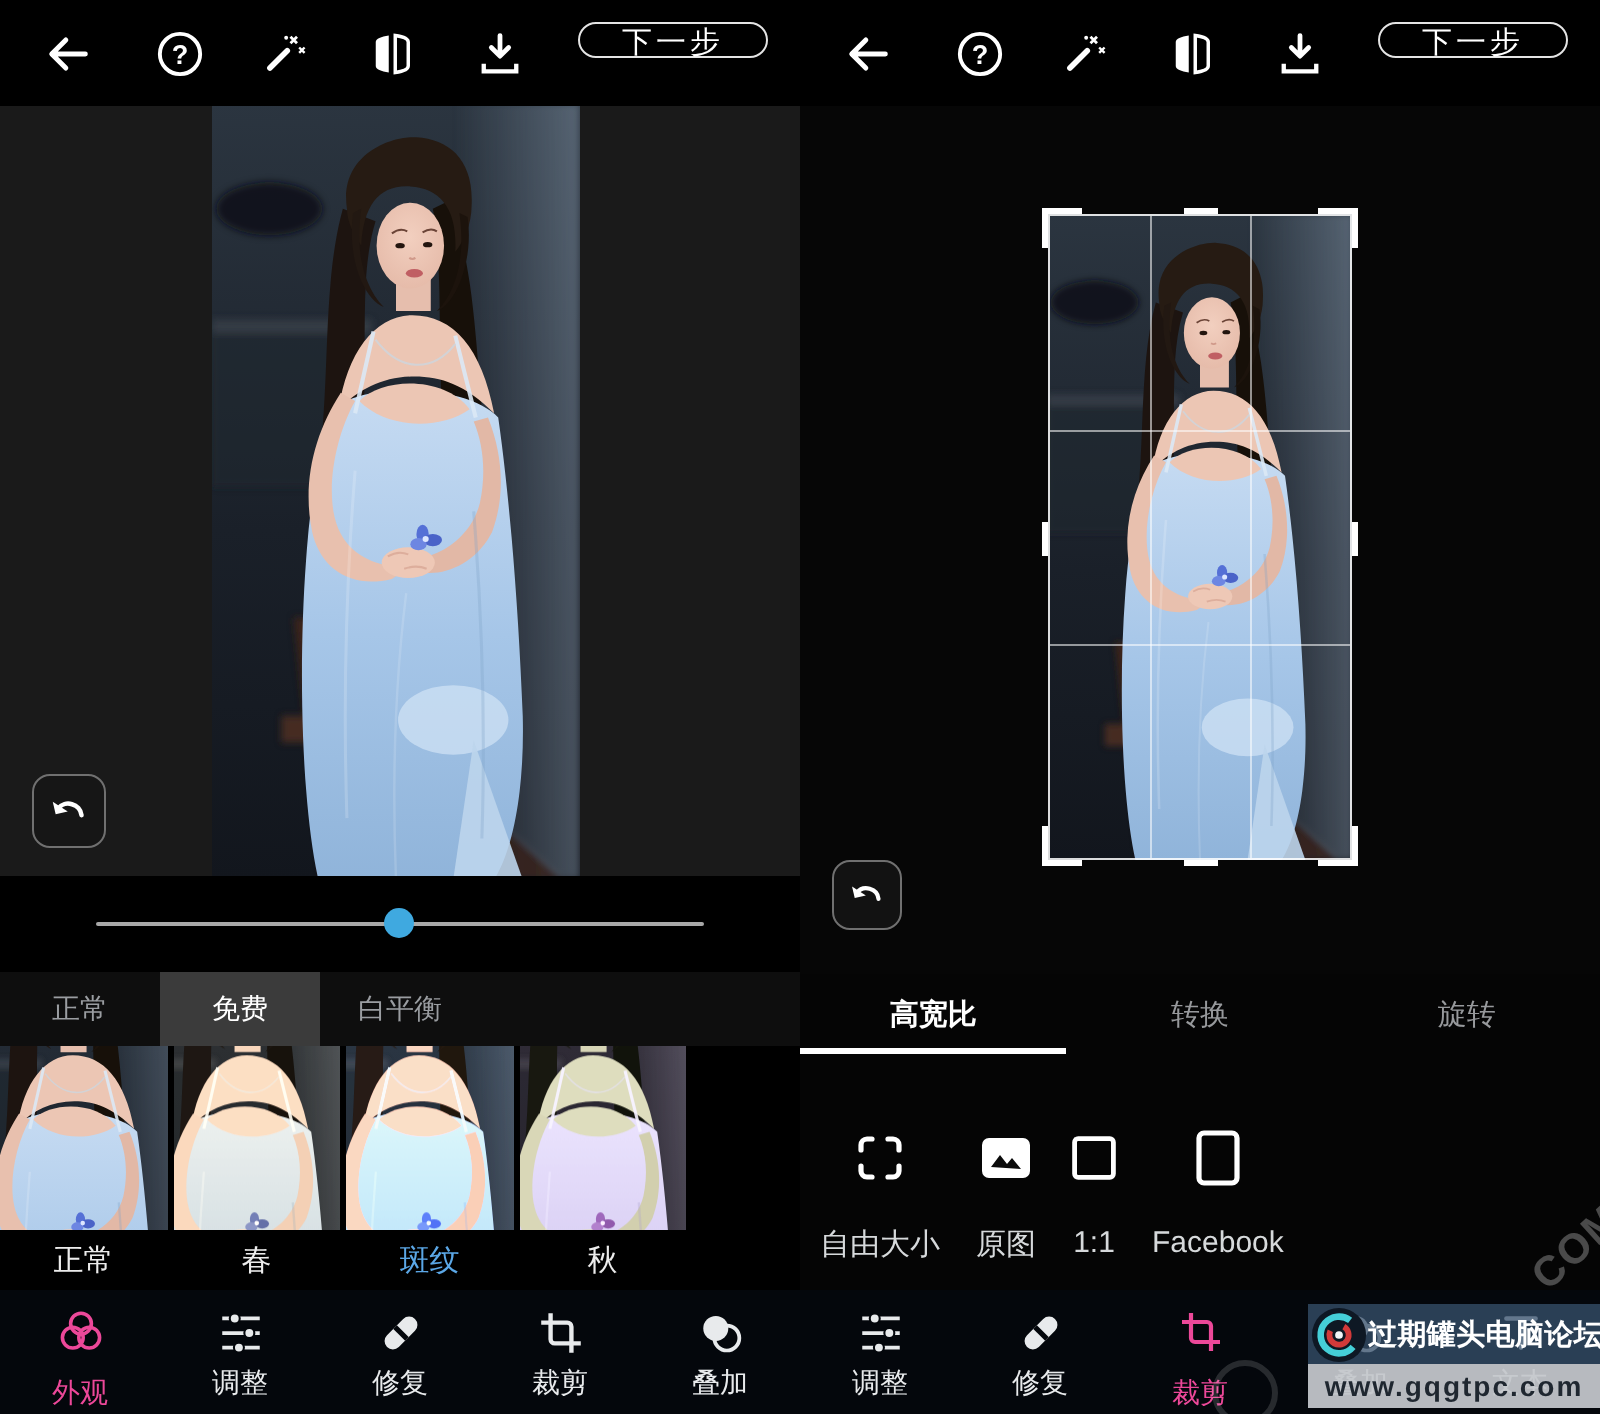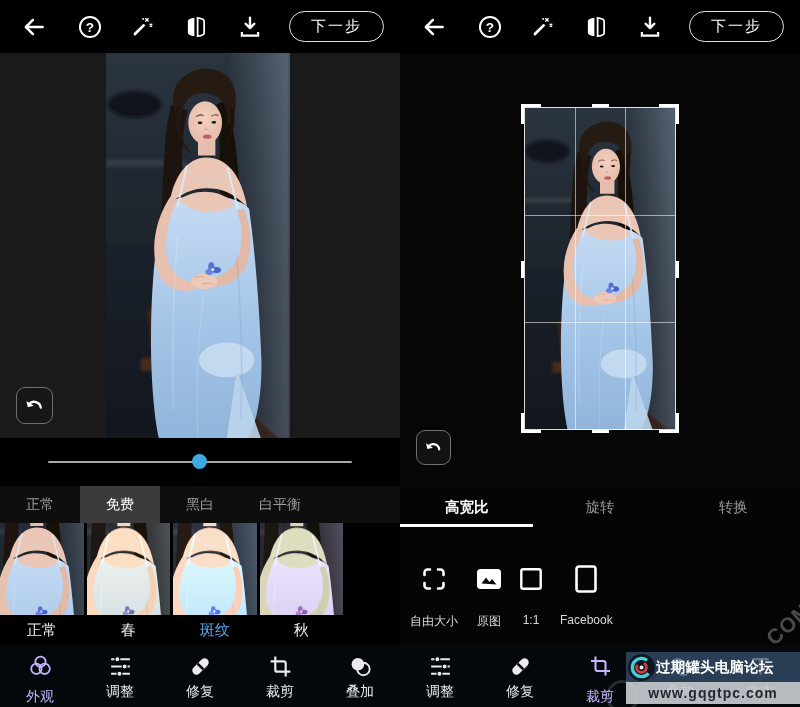--- a/index.html
+++ b/index.html
@@ -6,21 +6,21 @@
   .screen{position:relative;width:800px;height:707px;overflow:hidden;background:#000;}
   .panel{position:absolute;top:0;width:400px;height:707px;overflow:hidden;}
   .panel.left{left:0;background:#101010;}
   .panel.right{left:400px;background:#040404;}
 
   
   .topbar{position:absolute;top:0;left:0;width:400px;height:53px;background:#000;z-index:4;}
   .tb-icon{position:absolute;top:50%;transform:translateY(-50%);width:26px;height:26px;background:none;border:none;padding:0;color:#fff;cursor:pointer;}
   .tb-icon svg{width:100%;height:100%;display:block;}
   .p-back{left:21px}.p-help{left:77px}.p-wand{left:129px}.p-compare{left:183px}.p-download{left:237px}
-  .next-btn{position:absolute;right:16px;top:11px;height:31px;padding:0 21px;border:1.6px solid #e4e4e4;border-radius:16px;background:transparent;color:#fff;font-size:15px;letter-spacing:2px;cursor:pointer;font-family:inherit;}
+  .next-btn{position:absolute;right:16px;top:11px;height:18px;padding:0 21px;border:1.6px solid #e4e4e4;border-radius:16px;background:transparent;color:#fff;font-size:15px;letter-spacing:2px;cursor:pointer;font-family:inherit;}
 
   
   .canvas-left{position:absolute;top:53px;left:0;width:400px;height:385px;background:#1a1a1a;}
   .main-photo{position:absolute;left:106px;top:0;width:184px;height:385px;display:block;}
   .undo-btn{position:absolute;width:37px;height:37px;border-radius:9px;border:1.2px solid #707070;background:rgba(22,22,22,.78);color:#fff;padding:5px;cursor:pointer;}
   .undo-btn svg{width:100%;height:100%;display:block;}
   .undo-left{left:16px;bottom:14px;}
   .canvas-right{position:absolute;top:53px;left:0;width:400px;height:434px;background:#060606;}
   .undo-right{left:16px;top:377px;width:35px;height:35px;}
 
@@ -62,40 +62,40 @@
   .thumb.active .tlabel{color:#5BA7E6;}
   .f-spring svg{filter:sepia(.32) brightness(1.04) saturate(.9);}
   .f-stripe svg{filter:brightness(1.15) saturate(1.18) contrast(.96);}
   .f-autumn svg{filter:hue-rotate(45deg) saturate(.68) brightness(1.07);}
   .f-vivid svg{filter:saturate(1.55) brightness(.9) hue-rotate(-12deg);}
 
   
   .bottomnav{position:absolute;top:645px;left:0;width:400px;height:62px;background:#04070c;display:flex;z-index:1;}
   .nav-item{width:80px;display:flex;flex-direction:column;align-items:center;padding-top:9px;gap:4px;color:#e8eaec;font-size:14px;background:none;border:none;cursor:pointer;font-family:inherit;}
   .nav-item svg{width:25px;height:25px;display:block;}
-  .nav-item.active{color:#c4b5fd;gap:10px;}
+  .nav-item.active{color:#ec4899;gap:10px;}
   .nav-item.dim{opacity:.55;}
 
   
   .crop-tabs{position:absolute;top:487px;left:0;width:400px;height:40px;display:flex;background:#050505;}
   .ctab{flex:1;display:flex;align-items:center;justify-content:center;font-size:14.5px;color:#97999c;position:relative;cursor:pointer;}
   .ctab.active{color:#fff;font-weight:bold;}
   .ctab.active::after{content:"";position:absolute;left:0;right:0;bottom:0;height:3px;background:#fff;}
 
   
   .crop-options{position:absolute;top:527px;left:0;width:440px;height:118px;background:#050505;display:flex;padding-left:10px;gap:18px;box-sizing:border-box;}
   .copt{display:flex;flex-direction:column;align-items:center;margin-top:29px;cursor:pointer;}
   .copt .ic{height:46px;display:flex;align-items:center;justify-content:center;color:#fff;}
   .copt .ic svg{display:block;}
-  .olabel{margin-top:11px;font-size:12px;color:#d6d9db;white-space:nowrap;}
+  .olabel{margin-top:11px;font-size:15px;color:#d6d9db;white-space:nowrap;}
 
   
   .ghost-com{position:absolute;left:363px;top:612px;transform:rotate(-42deg);font-size:21px;font-weight:bold;color:rgba(255,255,255,.28);z-index:2;letter-spacing:1px;}
   .ghost-ring{position:absolute;left:206px;top:680px;width:27px;height:27px;border:3px solid rgba(255,255,255,.14);border-radius:50%;z-index:2;}
-  .watermark{position:absolute;right:0;bottom:3px;width:174px;z-index:5;}
+  .watermark{position:absolute;right:0;bottom:3px;width:146px;z-index:5;}
   .wm-top{display:flex;align-items:center;height:30px;background:rgba(74,110,146,.55);}
   .wm-logo{width:29px;height:29px;flex:0 0 29px;margin-left:1px;}
   .wm-text1{font-size:14.5px;font-weight:bold;color:#fff;white-space:nowrap;letter-spacing:.2px;}
   .wm-bottom{height:22px;background:rgba(208,212,216,.88);color:#1f2730;font-size:14px;font-weight:bold;display:flex;align-items:center;justify-content:center;letter-spacing:1px;}
 </style>
 </head>
 <body>
 
 <svg width="0" height="0" style="position:absolute" aria-hidden="true">
   <defs>
@@ -290,21 +290,20 @@
     </div>
 
     <div class="slider-strip">
       <div class="slider-track"></div>
       <div class="slider-thumb"></div>
     </div>
 
     <div class="filter-tabs">
       <div class="ftab">正常</div>
       <div class="ftab active">免费</div>
-      <div class="ftab">黑白</div>
       <div class="ftab">白平衡</div>
     </div>
 
     <div class="thumbs">
       <div class="thumb f-normal">
         <svg viewBox="40 98 130 120" preserveAspectRatio="xMidYMid slice">
             <use href="#womanArt"></use>
           </svg>
         <div class="tlabel">正常</div>
       </div>
@@ -415,22 +414,22 @@
       </div>
       <button class="undo-btn undo-right">
           <svg viewBox="0 0 24 24">
             <use href="#icoUndo"></use>
           </svg>
         </button>
     </div>
 
     <div class="crop-tabs">
       <div class="ctab active">高宽比</div>
+      <div class="ctab">转换</div>
       <div class="ctab">旋转</div>
-      <div class="ctab">转换</div>
     </div>
 
     <div class="crop-options">
       <div class="copt">
         <span class="ic">
             <svg width="26" height="26" viewBox="0 0 26 26">
               <use href="#icoFree"></use>
             </svg>
           </span>
         <span class="olabel">自由大小</span>

